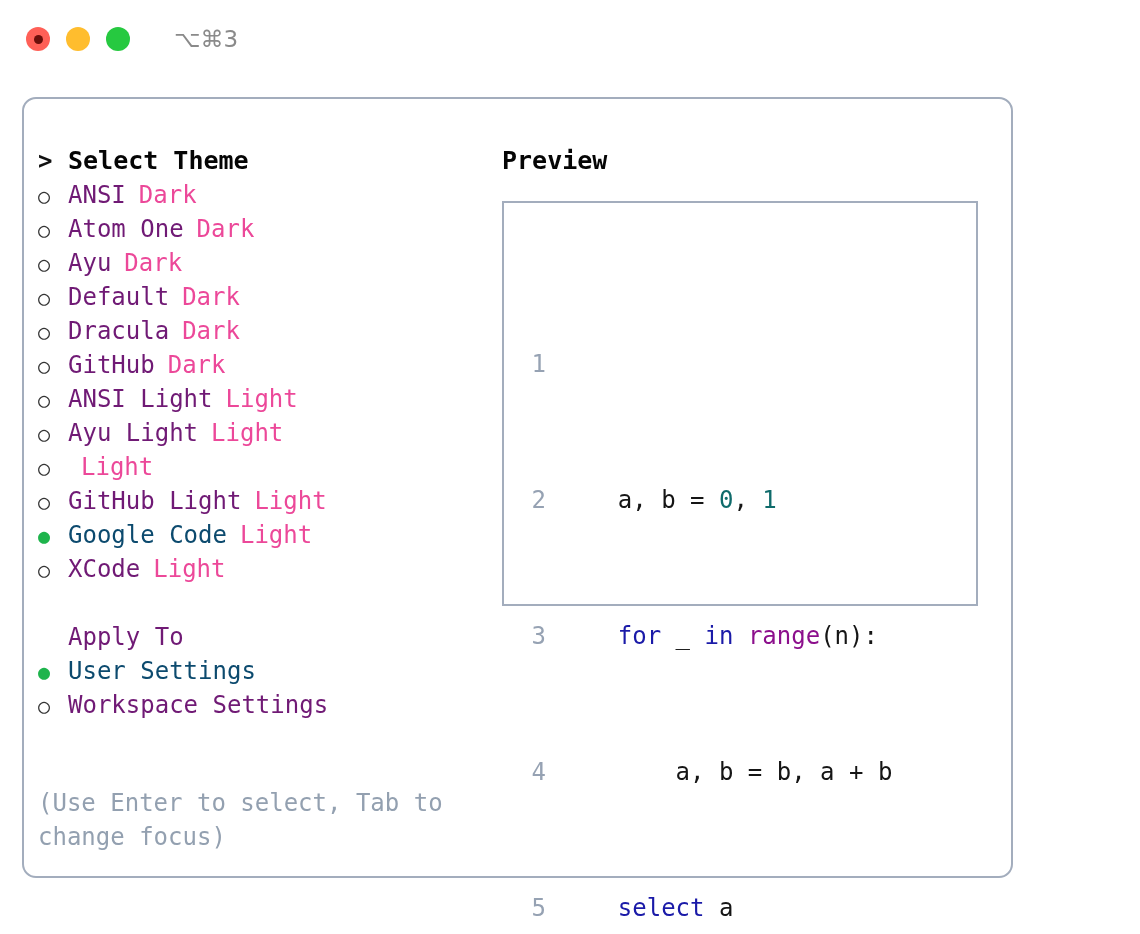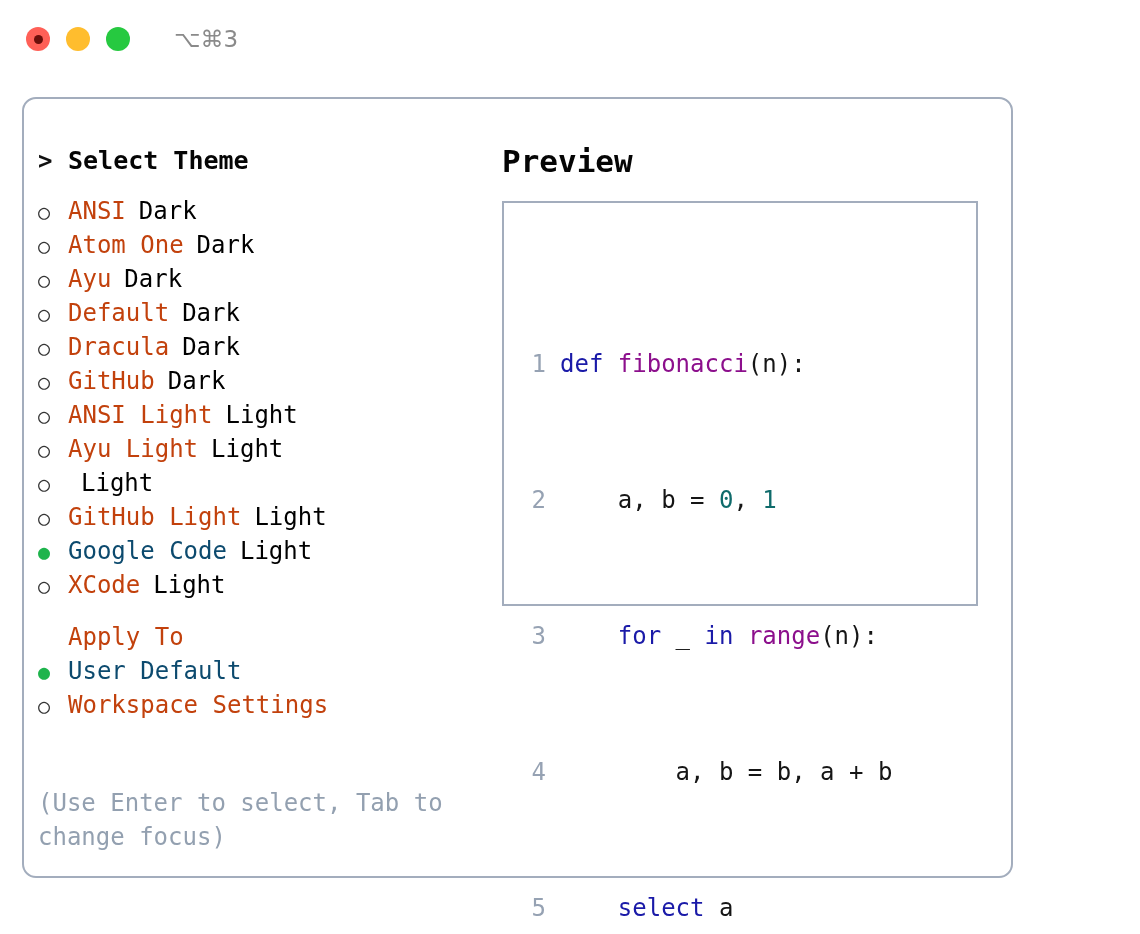--- a/index.html
+++ b/index.html
@@ -109,32 +109,31 @@
     flex: 0 0 30px;
     text-align: left;
     font-size: 24px;
     line-height: 34px;
   }
   .marker.caret   { font-weight: bold; color: #111111; }
   .marker.dot     { color: #1eb44c; font-size: 20px; }
   .marker.circle  { color: #333333; font-size: 20px; }
   .marker.blank   { color: transparent; }
 
-  .row .label { color: #c2410c; }
+  .row .label { color: #701a75; }
   .row.header .label {
     font-weight: bold;
     color: #050505;
     font-size: 25px;
     text-align: right;
   }
   .row.selected .label { color: #0c4a6e; }
   .row .badge {
-    color: #000000;
+    color: #ec4899;
     margin-left: 13px;
-    margin-top: 16px;
   }
 
   .section-gap { height: 34px; }
 
   .hint {
     position: absolute;
     left: 14px;
     top: 663px;
     width: 420px;
     font-size: 24px;
@@ -145,21 +144,21 @@
   }
 
   
   .right-col {
     position: absolute;
     left: 478px;
     top: 45px;
     width: 490px;
   }
   .preview-title {
-    font-size: 31px;
+    font-size: 25px;
     font-weight: bold;
     color: #050505;
     line-height: 34px;
     height: 34px;
   }
   .preview-box {
     margin-top: 23px;
     width: 476px;
     height: 405px;
     box-sizing: border-box;
@@ -299,42 +298,41 @@
         <div class="section-gap"></div>
 
         <div>
           <div class="row">
             <span class="marker blank">○</span>
             <span class="label">Apply To</span>
           </div>
 
           <div class="row selected">
             <span class="marker dot">●</span>
-            <span class="label">User Default</span>
+            <span class="label">User Settings</span>
           </div>
 
           <div class="row">
             <span class="marker circle">○</span>
             <span class="label">Workspace Settings</span>
           </div>
         </div>
 
       </div>
 
       <div class="hint">(Use Enter to select, Tab to change focus)</div>
 
       <div class="right-col">
         <div class="preview-title">Preview</div>
 
         <div class="preview-box">
           <div class="code">
 
             <div class="code-line">
               <span class="lineno">1</span>
-              <span class="code-text"><span class="t-kw">def </span><span class="t-fn">fibonacci</span><span class="t-punc">(n):</span></span>
             </div>
 
             <div class="code-line">
               <span class="lineno">2</span>
               <span class="code-text"><span class="t-plain">    a, b = </span><span class="t-num">0</span><span class="t-plain">, </span><span class="t-num">1</span></span>
             </div>
 
             <div class="code-line">
               <span class="lineno">3</span>
               <span class="code-text"><span class="t-kw">    for</span><span class="t-plain"> _ </span><span class="t-kw">in</span><span class="t-plain"> </span><span class="t-fn">range</span><span class="t-punc">(n):</span></span>

